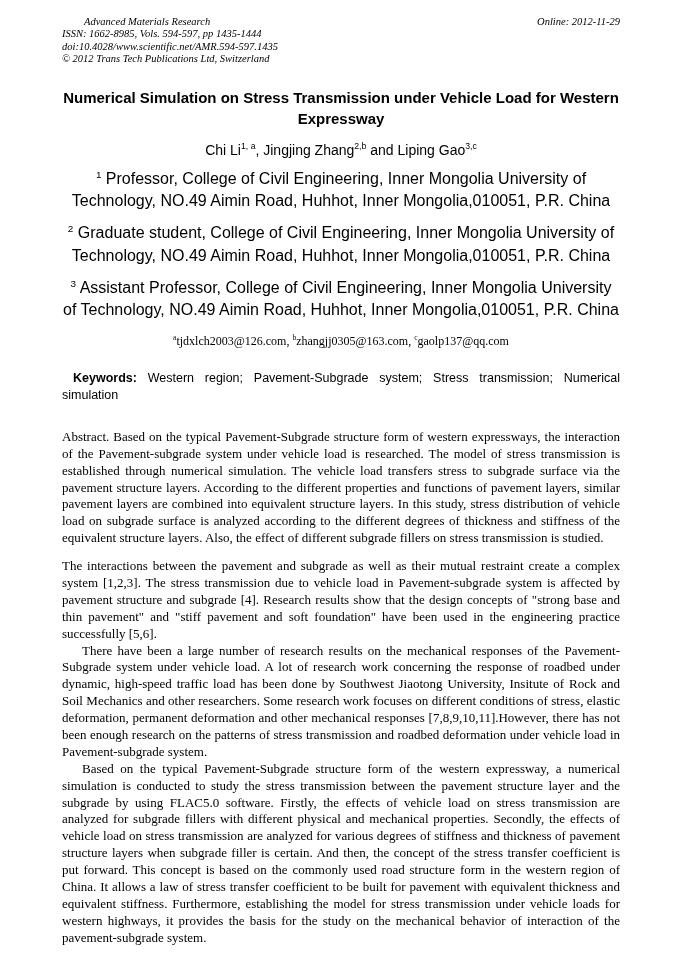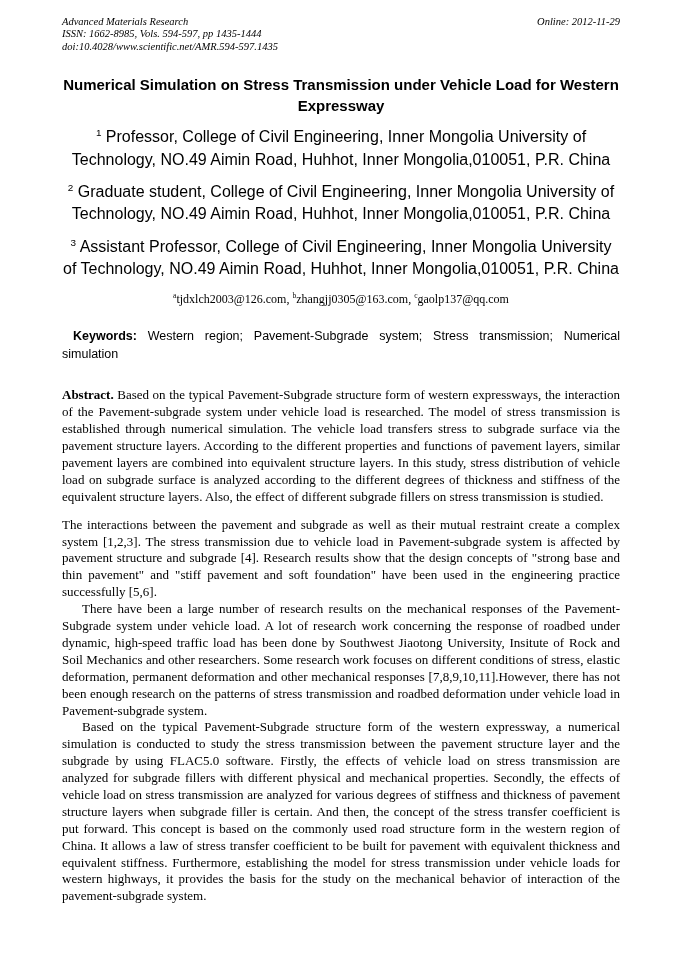--- a/index.html
+++ b/index.html
@@ -4,21 +4,21 @@
 <style>
   * { margin:0; padding:0; box-sizing:border-box; }
   html,body { background:#ffffff; }
   .page {
     width:678px; height:959px; background:#ffffff; color:#000;
     padding:16px 58px 20px 62px;
     font-family:"Liberation Serif", serif;
     overflow:hidden;
   }
   .header { font-style:italic; font-size:10.5px; line-height:1.18; }
-  .header-row1 { display:flex; justify-content:space-between; }
+  .header-row1 { display:flex; justify-content:space-between;margin-left:22px; }
   sup { font-size:0.62em; vertical-align:super; line-height:0; }
   .title {
     font-family:"Liberation Sans", sans-serif; font-weight:bold;
     font-size:15px; line-height:1.4; text-align:center; margin-top:21px;
   }
   .authors {
     font-family:"Liberation Sans", sans-serif; font-size:14px;
     text-align:center; margin-top:13px;
   }
   .affiliation {
@@ -30,44 +30,48 @@
     text-align:center; margin-top:12px;
   }
   .keywords {
     font-family:"Liberation Sans", sans-serif; font-size:12.5px;
     text-align:justify; margin-top:21px; line-height:1.4;
   }
   .keywords .label { font-weight:bold;margin-left:11px; }
   .abstract {
     font-size:13px; text-align:justify; margin-top:24px; line-height:1.3;
   }
-  .abstract .label { font-weight:bold; }
+  .abstract .label { font-weight:normal; }
   .section-heading { font-size:13px; font-weight:bold; margin-top:31px; }
   .body-para {
     font-size:13px; text-align:justify; line-height:1.3; margin-top:0;
   }
   .body-para.first { margin-top:11px; }
   .body-para.indent { text-indent:20px; }
 </style>
 </head>
 <body>
 
 <div class="page">
 
   <div class="header">
     <div class="header-row1">
       <span>Advanced Materials Research</span>
       <span>Online: 2012-11-29</span>
     </div>
     <div>ISSN: 1662-8985, Vols. 594-597, pp 1435-1444</div>
     <div>doi:10.4028/www.scientific.net/AMR.594-597.1435</div>
+    <div>© 2012 Trans Tech Publications Ltd, Switzerland</div>
   </div>
 
   <h1 class="title">Numerical Simulation on Stress Transmission under Vehicle Load for Western Expressway</h1>
 
+  <div class="authors">
+    <span><span>Chi Li</span><sup>1, a</sup><span>, </span></span><span><span>Jingjing Zhang</span><sup>2,b</sup><span> and </span></span><span><span>Liping Gao</span><sup>3,c</sup><span></span></span>
+  </div>
 
   <p class="affiliation"><sup>1</sup> <span>Professor, College of Civil Engineering, Inner Mongolia University of Technology, NO.49 Aimin Road, Huhhot, Inner Mongolia,010051, P.R. China</span></p>
 
   <p class="affiliation"><sup>2</sup> <span>Graduate student, College of Civil Engineering, Inner Mongolia University of Technology, NO.49 Aimin Road, Huhhot, Inner Mongolia,010051, P.R. China</span></p>
 
   <p class="affiliation"><sup>3</sup> <span>Assistant Professor, College of Civil Engineering, Inner Mongolia University of Technology, NO.49 Aimin Road, Huhhot, Inner Mongolia,010051, P.R. China</span></p>
 
   <div class="emails">
     <span><sup>a</sup><span>tjdxlch2003@126.com</span><span>, </span></span><span><sup>b</sup><span>zhangjj0305@163.com</span><span>, </span></span><span><sup>c</sup><span>gaolp137@qq.com</span><span></span></span>
   </div>

